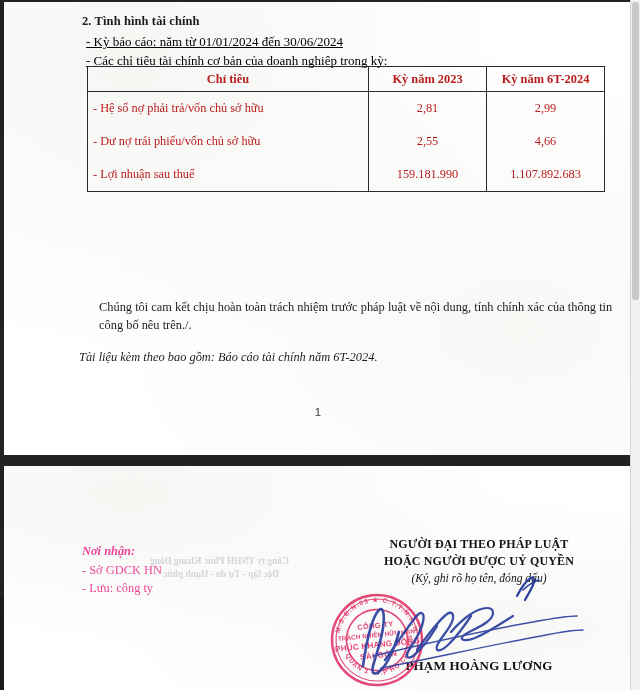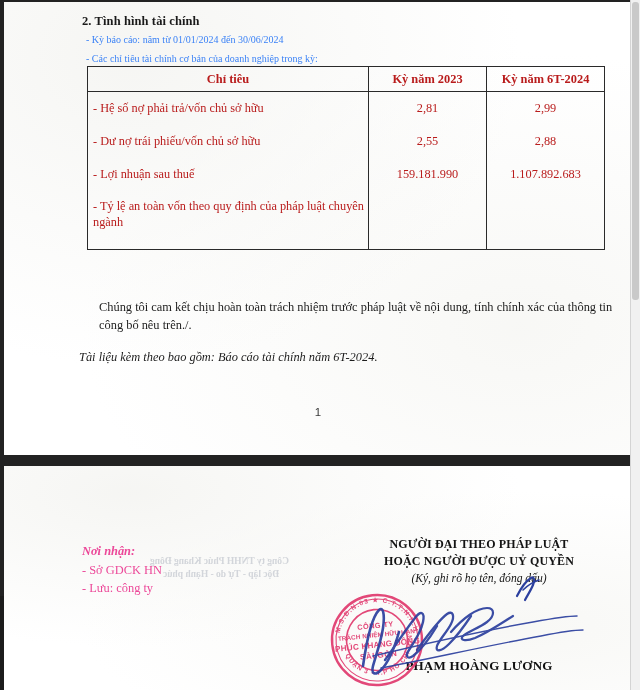--- a/index.html
+++ b/index.html
@@ -77,23 +77,24 @@
     left: 78px;
     top: 12px;
     font-size: 12.5px;
     font-weight: bold;
     color: #1a1a1a;
     letter-spacing: 0.1px;
   }
   .bullet-line {
     position: absolute;
     left: 82px;
-    font-size: 10px;
-    color: #3b82f6;
+    font-size: 13px;
+    color: #000000;
     white-space: nowrap;
+    text-decoration: underline;
   }
   #line-period  { top: 32px; }
   #line-intro   { top: 51px; }
 
   
   .fin-table {
     position: absolute;
     left: 83px;
     top: 64px;
     width: 517px;
@@ -283,31 +284,26 @@
         </thead>
         <tbody>
           <tr>
             <td class="cell-label">- Hệ số nợ phải trả/vốn chủ sở hữu</td>
             <td class="cell-val">2,81</td>
             <td class="cell-val">2,99</td>
           </tr>
           <tr>
             <td class="cell-label">- Dư nợ trái phiếu/vốn chủ sở hữu</td>
             <td class="cell-val">2,55</td>
-            <td class="cell-val">2,88</td>
+            <td class="cell-val">4,66</td>
           </tr>
           <tr>
             <td class="cell-label">- Lợi nhuận sau thuế</td>
             <td class="cell-val">159.181.990</td>
             <td class="cell-val">1.107.892.683</td>
-          </tr>
-          <tr class="row-tall">
-            <td class="cell-label">- Tỷ lệ an toàn vốn theo quy định của pháp luật chuyên ngành</td>
-            <td class="cell-val"></td>
-            <td class="cell-val"></td>
           </tr>
         </tbody>
       </table>
 
       <div class="para" id="para-commit">Chúng tôi cam kết chịu hoàn toàn trách nhiệm trước pháp luật về nội dung, tính chính xác của thông tin công bố nêu trên./.</div>
 
       <div class="para" id="para-attach">Tài liệu kèm theo bao gồm: Báo cáo tài chính năm 6T-2024.</div>
 
       <div class="page-number">1</div>
     </div>

